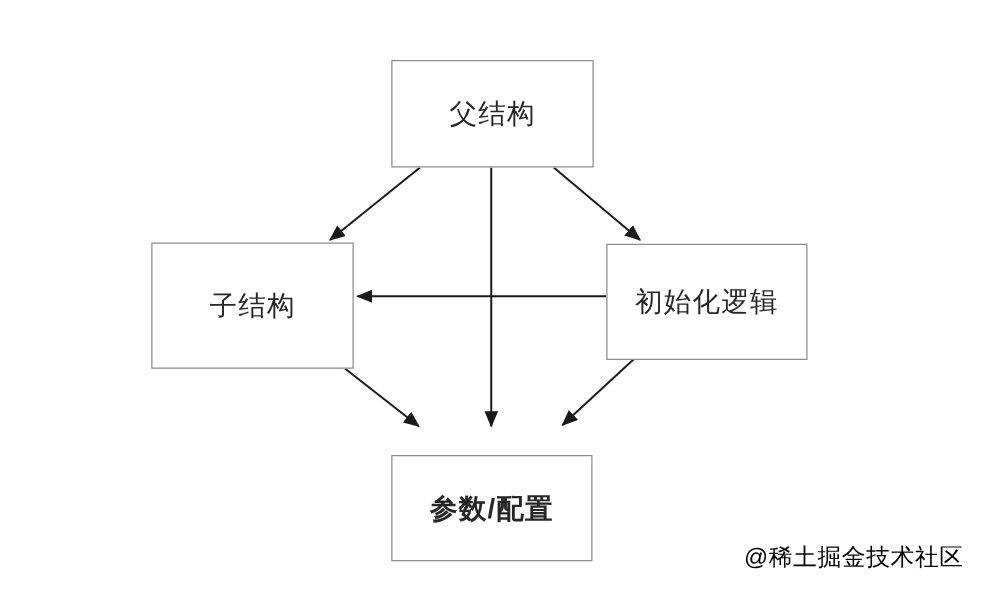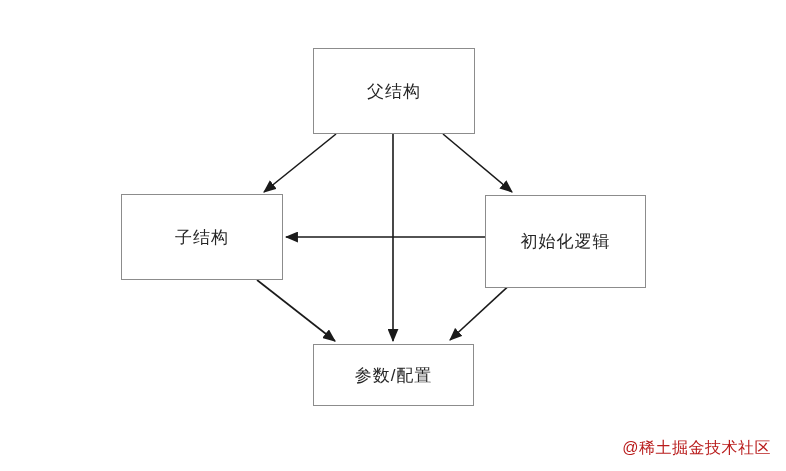--- a/index.html
+++ b/index.html
@@ -24,34 +24,34 @@
     pointer-events: none;
   }
   .node {
     position: absolute;
     box-sizing: border-box;
     border: 1.5px solid #8c8c8c;
     background: #ffffff;
     display: flex;
     align-items: center;
     justify-content: center;
-    font-size: 17px;
+    font-size: 22px;
     letter-spacing: 1px;
     color: #262626;
   }
   .node-parent { left: 313px; top: 48px;  width: 162px; height: 86px; }
-  .node-child  { left: 121px; top: 194px; width: 162px; height: 86px; }
+  .node-child  { left: 121px; top: 194px; width: 162px; height: 101px; }
   .node-init   { left: 485px; top: 195px; width: 161px; height: 93px; }
-  .node-params { left: 313px; top: 344px; width: 161px; height: 62px; }
+  .node-params { left: 313px; top: 364px; width: 161px; height: 85px; font-weight: bold; }
   .watermark {
     position: absolute;
     right: 15px;
     bottom: 12px;
-    font-size: 16px;
-    color: #b91c1c;
+    font-size: 19px;
+    color: #000000;
     letter-spacing: 0.5px;
     user-select: none;
   }
 </style>
 </head>
 <body>
 
 <div id="canvas">
 
   <svg class="edges" viewBox="0 0 786 471" xmlns="http://www.w3.org/2000/svg">

